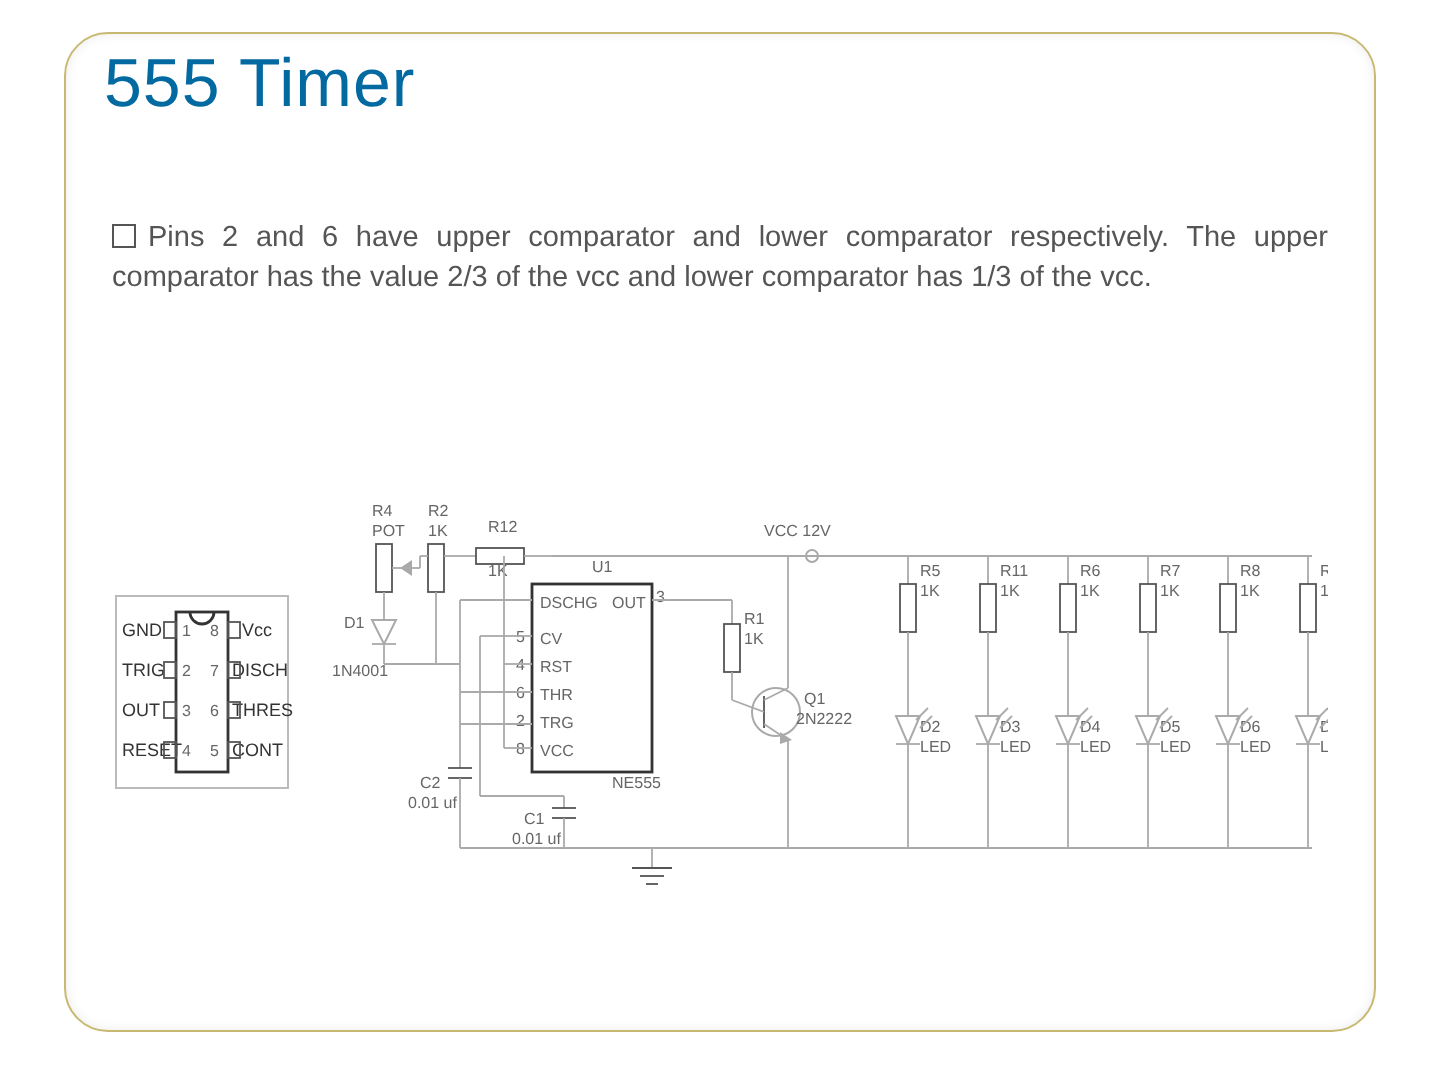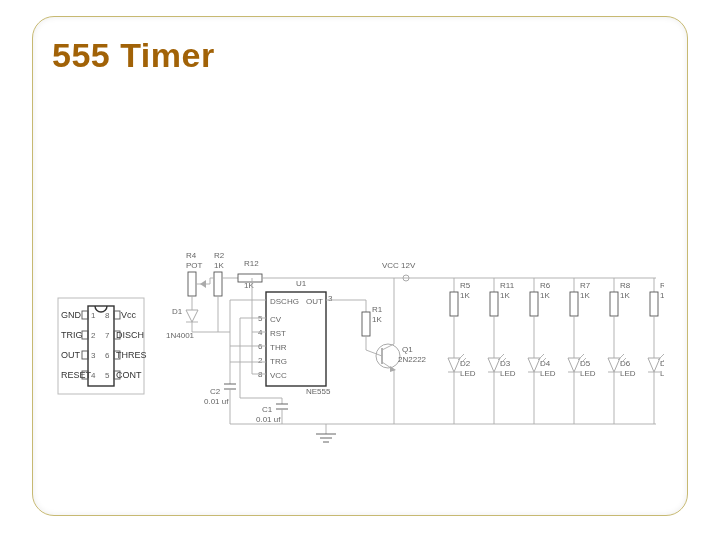--- a/index.html
+++ b/index.html
@@ -1,35 +1,36 @@
 <!DOCTYPE html>
 <html><head>
 <meta charset="utf-8">
 <style>
   html,body{margin:0;padding:0;width:720px;height:540px;background:#fff;font-family:Verdana,Geneva,sans-serif;color:#555;position:relative}
   .frame{position:absolute;left:32px;top:16px;right:32px;bottom:24px;border:1.5px solid #c7b972;border-radius:22px;box-shadow:0 0 6px rgba(0,0,0,.08) inset}
-  .title{position:absolute;left:52px;top:36px;font-size:34px;font-weight:bold;color:#a16207;letter-spacing:.5px}
+  .title{position:absolute;left:52px;top:23px;font-size:34px;font-weight:normal;color:#0369a1;letter-spacing:.5px}
   .bullets{position:absolute;left:56px;right:56px;top:110px;font-size:14.5px;line-height:1.35;text-align:justify}
   .bul{margin-bottom:6px}
   .sq{display:inline-block;width:10px;height:10px;border:1.5px solid #555;background:#fff;vertical-align:baseline;margin-right:6px;position:relative;top:1px}
   .diagram{position:absolute;left:56px;top:248px;width:608px;height:220px}
   svg{font-family:Arial,Helvetica,sans-serif}
   .pinlbl{font-size:9px;fill:#333}
   .net{font-size:8px;fill:#666}
   .thin{stroke:#555;stroke-width:.9;fill:none}
   .boxline{stroke:#333;stroke-width:1.4;fill:#fff}
   .greywire{stroke:#aaa;stroke-width:.9;fill:none}
 </style>
 </head>
 <body>
 
 <div class="frame"></div>
 <div class="title">555 Timer</div>
 
 <div class="bullets">
+  <div class="bul"><span class="sq"></span><span>Pins 2 and 6 have upper comparator and lower comparator respectively. The upper comparator has the value 2/3 of the vcc and lower comparator has 1/3 of the vcc.</span></div>
 </div>
 
 <div class="diagram">
 <svg width="608" height="220" viewBox="0 0 608 220">
 
   <g>
     <rect x="2" y="50" width="86" height="96" fill="none" stroke="#bbb" stroke-width="1"></rect>
     <rect class="boxline" x="32" y="58" width="26" height="80"></rect>
     <path class="thin" d="M45 58 a6 6 0 0 0 0 0"></path>
     <path d="M39 58 a6 6 0 0 0 12 0" fill="none" stroke="#333" stroke-width="1.4"></path>

